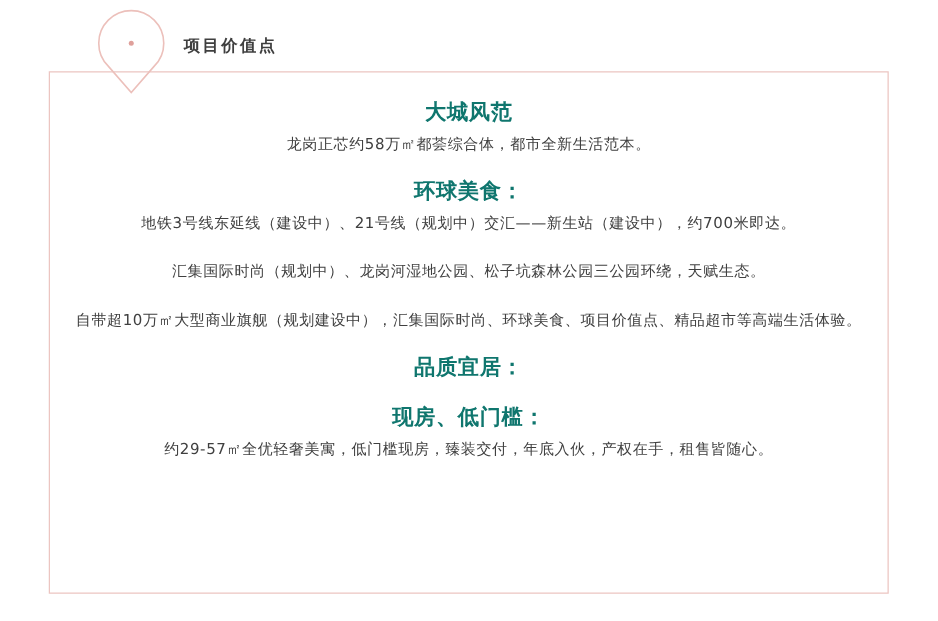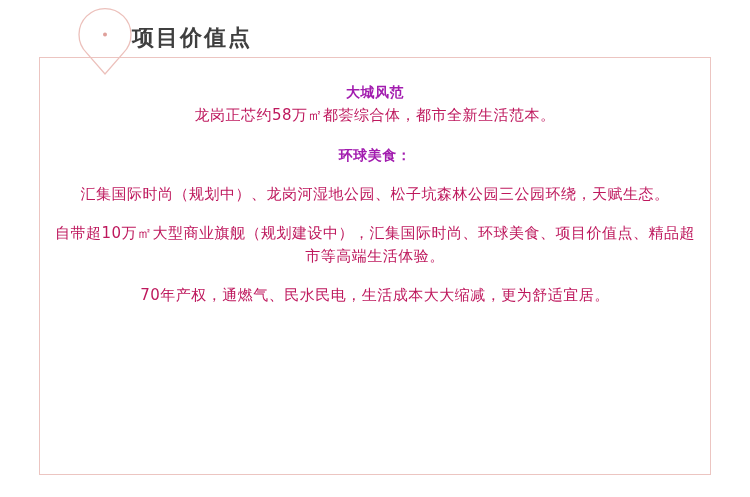--- a/index.html
+++ b/index.html
@@ -19,23 +19,23 @@
   .header-pin {
     position: absolute;
     left: 77px;
     top: 7px;
     width: 56px;
     height: 69px;
     z-index: 2;
   }
   .page-title {
     position: absolute;
-    left: 132px;
+    left: 147px;
     top: 28px;
-    font-size: 22px;
+    font-size: 13px;
     font-weight: bold;
     letter-spacing: 2px;
     color: #3f3f3f;
     line-height: 20px;
     white-space: nowrap;
   }
   
   .value-box {
     position: absolute;
     left: 39px;
@@ -54,30 +54,31 @@
     padding: 22px 13px 0 13px;
     text-align: center;
   }
   .section {
     margin-bottom: 16px;
   }
   .section:last-child {
     margin-bottom: 0;
   }
   .section-heading {
-    font-size: 14px;
+    font-size: 17px;
     line-height: 24px;
     font-weight: bold;
-    color: #a21caf;
+    color: #0f766e;
     letter-spacing: 0.5px;
+    font-family: Liberation Mono, monospace;
   }
   .section-body {
-    font-size: 15px;
+    font-size: 12px;
     line-height: 23px;
-    color: #be185d;
+    color: #404040;
     letter-spacing: 0.5px;
   }
 </style>
 </head>
 <body>
 
 <div class="page">
 
   <svg class="header-pin" viewBox="0 0 56 68" fill="none" xmlns="http://www.w3.org/2000/svg">
     <path d="M 9.6 45.4 A 26 26 0 1 1 46.4 45.4 L 28 66.5 Z" stroke="#ecc0bb" stroke-width="1.3" fill="none" stroke-linejoin="miter"></path>
@@ -89,31 +90,36 @@
   <div class="value-box">
     <div class="value-box-inner">
 
       <div class="section">
         <div class="section-heading">大城风范</div>
         <div class="section-body">龙岗正芯约58万㎡都荟综合体，都市全新生活范本。</div>
       </div>
 
       <div class="section">
         <div class="section-heading">环球美食：</div>
+        <div class="section-body">地铁3号线东延线（建设中）、21号线（规划中）交汇——新生站（建设中），约700米即达。</div>
       </div>
 
       <div class="section">
         <div class="section-body">汇集国际时尚（规划中）、龙岗河湿地公园、松子坑森林公园三公园环绕，天赋生态。</div>
       </div>
 
       <div class="section">
         <div class="section-body">自带超10万㎡大型商业旗舰（规划建设中），汇集国际时尚、环球美食、项目价值点、精品超市等高端生活体验。</div>
       </div>
 
       <div class="section">
-        <div class="section-body">70年产权，通燃气、民水民电，生活成本大大缩减，更为舒适宜居。</div>
+        <div class="section-heading">品质宜居：</div>
       </div>
 
+      <div class="section">
+        <div class="section-heading">现房、低门槛：</div>
+        <div class="section-body">约29-57㎡全优轻奢美寓，低门槛现房，臻装交付，年底入伙，产权在手，租售皆随心。</div>
+      </div>
 
     </div>
   </div>
 
 </div>
 
 </body></html>

